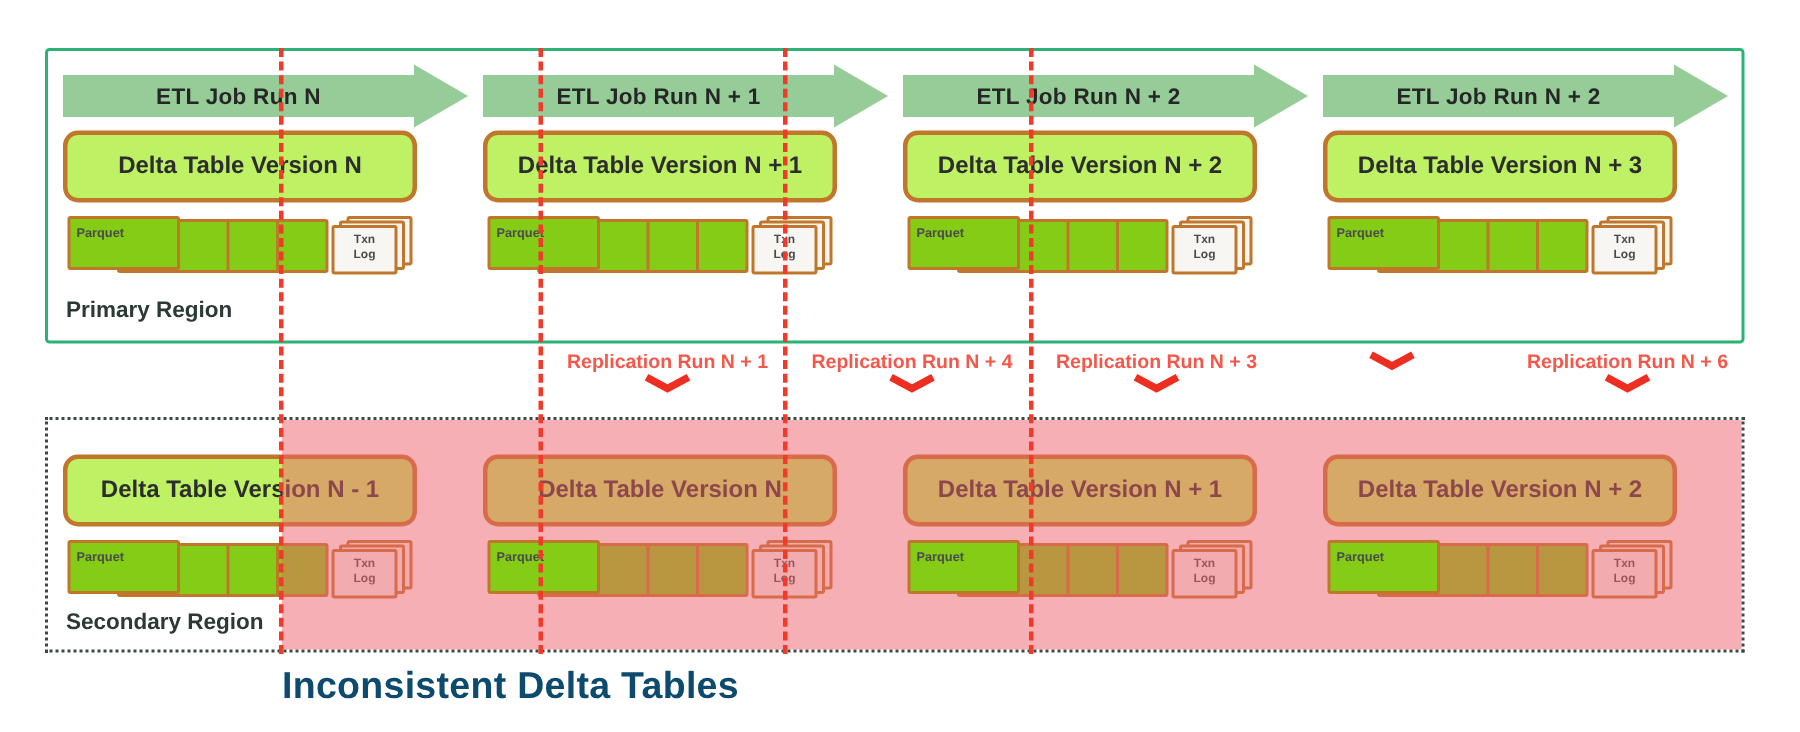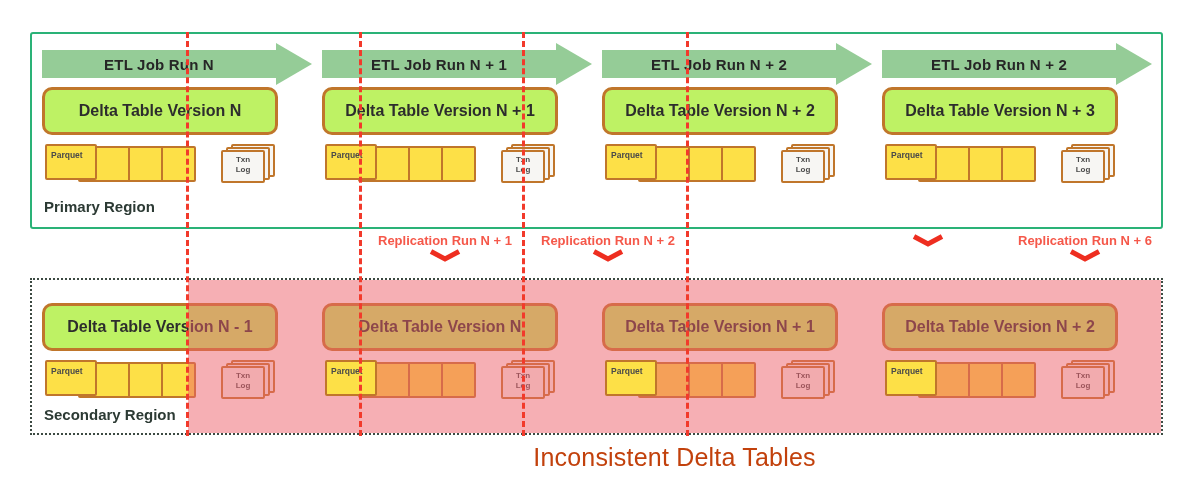--- a/index.html
+++ b/index.html
@@ -45,22 +45,22 @@
     border:3px solid var(--orange,#c0762b);border-radius:10px;background:#bef264;
     display:flex;align-items:center;justify-content:center;
     font-size:16px;font-weight:700;color:#2d2d2d;white-space:nowrap;
   }
   .sgroup .delta-box{top:0;}
 
   
   .files{position:absolute;top:101px;left:3px;width:232px;height:42px;}
   .sgroup .files{top:57px;}
   .page{
-    position:absolute;top:0;width:52px;height:36px;box-sizing:border-box;
-    background:#fde047;border:2px solid var(--orange,#c0762b);border-radius:2px;
+    position:absolute;top:0;width:75px;height:36px;box-sizing:border-box;
+    background:#84cc16;border:2px solid var(--orange,#c0762b);border-radius:2px;
   }
   .page.p1{left:0;z-index:4;}
   .page.p2{left:33px;z-index:3;top:2px;}
   .page.p3{left:66px;z-index:2;top:2px;}
   .page.p4{left:99px;z-index:1;top:2px;}
   .page-label{display:block;font-size:8.5px;color:#4a4a4a;padding:4px 0 0 4px;font-weight:700;}
   .stack{position:absolute;left:176px;top:0;width:40px;height:42px;}
   .spage{
     position:absolute;width:44px;height:33px;box-sizing:border-box;
     background:#f7f6f3;border:2px solid var(--orange,#c0762b);border-radius:2px;
@@ -89,22 +89,22 @@
   
   .rep{
     position:absolute;top:233px;transform:translateX(-50%);
     text-align:center;z-index:2;width:180px;
   }
   .rep-label{font-size:13px;font-weight:700;color:var(--red-text,#f5584a);white-space:nowrap;}
   .rep svg{margin-top:1px;display:inline-block;}
 
   
   .caption{
-    position:absolute;top:443px;left:188px;width:973px;text-align:center;
-    font-size:25px;font-weight:400;color:#c2410c;letter-spacing:.2px;
+    position:absolute;top:443px;left:188px;width:973px;text-align:left;
+    font-size:25px;font-weight:700;color:#0c4a6e;letter-spacing:.2px;
   }
 </style>
 </head>
 <body>
 
 <div class="canvas" style="--green-border: #2ab277; --arrow-green: #95cc97; --orange: #c0762b; --red: #f23a2b; --red-text: #f5584a; --pink: rgba(238,95,105,0.5); --dot-border: #3c4a42;">
 
   <div class="primary-region">
     <div class="region-label">Primary Region</div>
   </div>
@@ -296,21 +296,27 @@
   <div class="dash-line dash-3"></div>
   <div class="dash-line dash-4"></div>
 
   <div class="rep" style="left:445px">
     <div class="rep-label">Replication Run N + 1</div>
     <svg width="34" height="13" viewBox="0 0 34 13">
         <polyline points="3,2.5 17,10 31,2.5" fill="none" stroke="#ee2e20" stroke-width="5"></polyline>
       </svg>
   </div>
   <div class="rep" style="left:608px">
-    <div class="rep-label">Replication Run N + 2</div>
+    <div class="rep-label">Replication Run N + 4</div>
+    <svg width="34" height="13" viewBox="0 0 34 13">
+        <polyline points="3,2.5 17,10 31,2.5" fill="none" stroke="#ee2e20" stroke-width="5"></polyline>
+      </svg>
+  </div>
+  <div class="rep" style="left:771px">
+    <div class="rep-label">Replication Run N + 3</div>
     <svg width="34" height="13" viewBox="0 0 34 13">
         <polyline points="3,2.5 17,10 31,2.5" fill="none" stroke="#ee2e20" stroke-width="5"></polyline>
       </svg>
   </div>
   <div class="rep" style="left:928px">
     <svg width="34" height="13" viewBox="0 0 34 13">
         <polyline points="3,2.5 17,10 31,2.5" fill="none" stroke="#ee2e20" stroke-width="5"></polyline>
       </svg>
   </div>
   <div class="rep" style="left:1085px">

